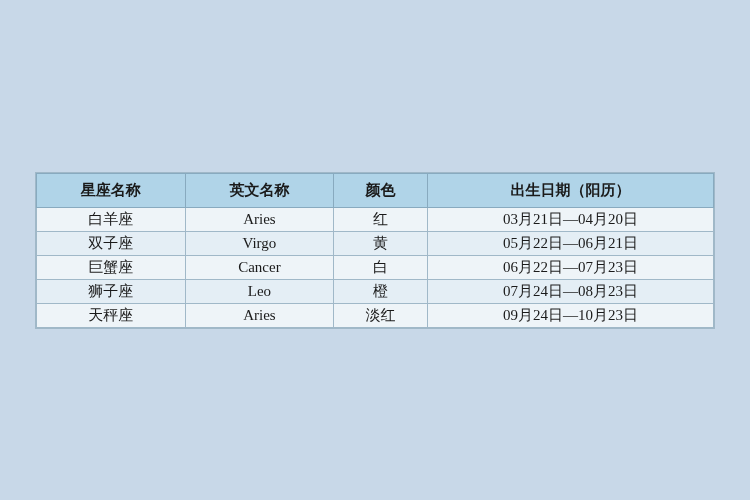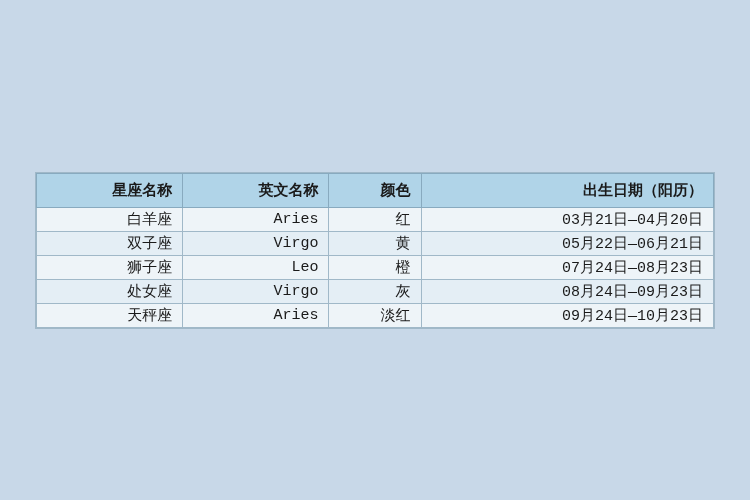--- a/index.html
+++ b/index.html
@@ -26,34 +26,33 @@
 
     table {
       width: 100%;
       border-collapse: collapse;
     }
 
     th {
       background-color: #b0d4e8;
       border: 1px solid #88aabf;
       padding: 7px 10px;
-      text-align: right;
+      text-align: center;
       font-size: 15px;
       font-weight: bold;
       color: #1a1a1a;
     }
 
     td {
       border: 1px solid #a0b8c8;
       padding: 2px 10px;
-      text-align: right;
+      text-align: center;
       font-size: 15px;
       color: #1a1a1a;
       background-color: #eef4f8;
-      font-family: Liberation Mono, monospace;
     }
 
     tr:nth-child(even) td {
       background-color: #e4eef5;
     }
   </style>
 </head>
 <body>
 
 <div class="table-container">
@@ -73,30 +72,30 @@
           <td>红</td>
           <td>03月21日—04月20日</td>
         </tr>
         <tr>
           <td>双子座</td>
           <td>Virgo</td>
           <td>黄</td>
           <td>05月22日—06月21日</td>
         </tr>
         <tr>
+          <td>巨蟹座</td>
+          <td>Cancer</td>
+          <td>白</td>
+          <td>06月22日—07月23日</td>
+        </tr>
+        <tr>
           <td>狮子座</td>
           <td>Leo</td>
           <td>橙</td>
           <td>07月24日—08月23日</td>
-        </tr>
-        <tr>
-          <td>处女座</td>
-          <td>Virgo</td>
-          <td>灰</td>
-          <td>08月24日—09月23日</td>
         </tr>
         <tr>
           <td>天秤座</td>
           <td>Aries</td>
           <td>淡红</td>
           <td>09月24日—10月23日</td>
         </tr>
       </tbody>
   </table>
 </div>

